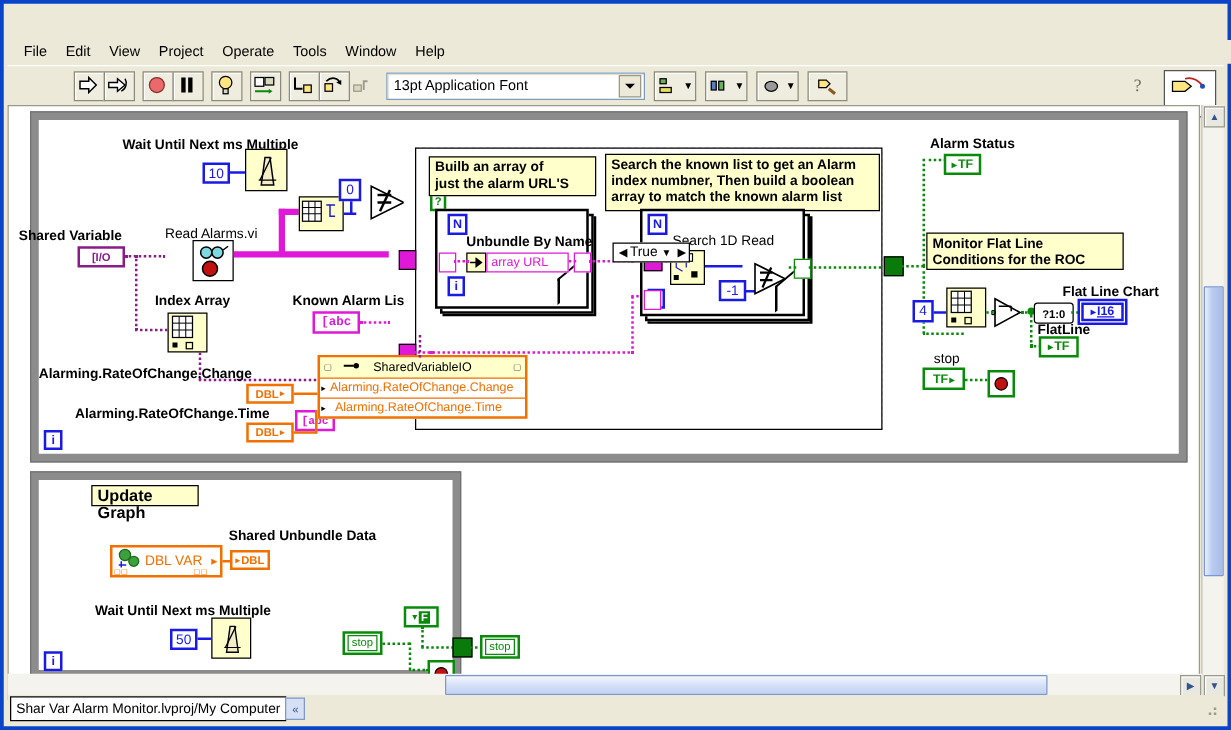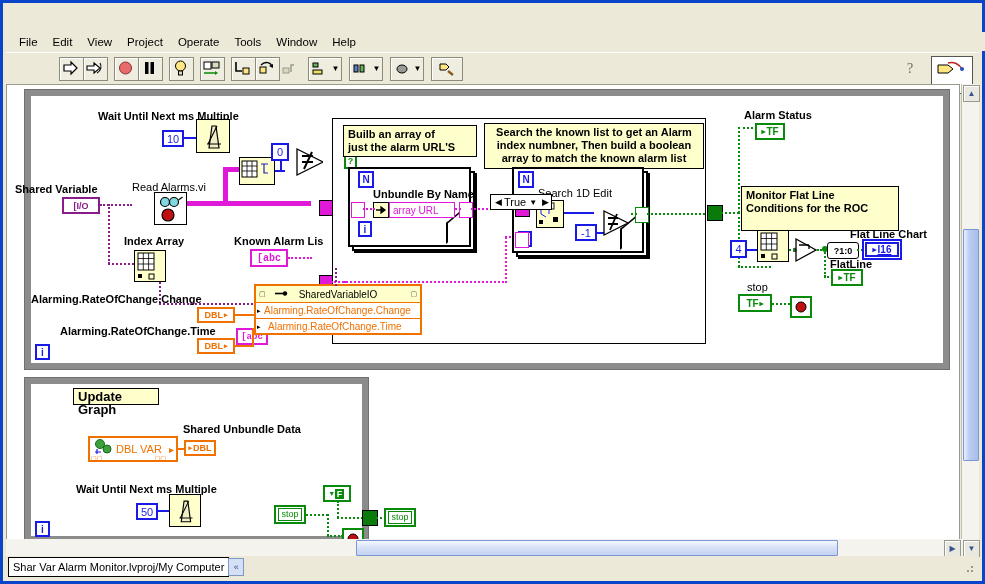--- a/index.html
+++ b/index.html
@@ -204,20 +204,24 @@
           </svg>
       </div>
       <div class="tbtn flat">
         <svg width="21" height="20" viewBox="0 0 21 20">
             <rect x="4" y="10" width="6" height="5" fill="#D9D9C0" stroke="#9A9A8C"></rect>
             <path d="M12 14V7h3" stroke="#9A9A8C" fill="none" stroke-width="1.5"></path>
           </svg>
       </div>
     </div>
 
+    <div class="fontbox">
+      <span>13pt Application Font</span>
+      <span class="arr"></span>
+    </div>
 
     <div class="tbtn2" style="width:32px">
       <svg width="20" height="16" viewBox="0 0 20 16">
           <rect x="2" y="2" width="5" height="4" fill="#6AAF5A" stroke="#000"></rect>
           <rect x="2" y="9" width="9" height="4" fill="#E8E060" stroke="#000"></rect>
         </svg>
       <span style="font-size:8px;margin-left:1px">▼</span>
     </div>
     <div class="tbtn2" style="width:32px">
       <svg width="20" height="16" viewBox="0 0 20 16">
@@ -339,21 +343,21 @@
       <span class="dn">▼</span>
       <span class="ar">▶</span>
     </div>
 
     <div class="abs" style="left:483px;top:109px;width:62px;height:2px;background:#fff;z-index:5;"></div>
 
     <div class="term green" style="left:337px;top:68px;width:13px;height:16px;font-size:9px;">?</div>
 
     <div class="comment" style="left:336px;top:40px;width:134px;height:32px;">Builb an array of
 just the alarm URL'S</div>
-    <div class="comment" style="left:477px;top:38px;width:220px;height:46px;text-align:center;">Search the known list to get an Alarm
+    <div class="comment" style="left:477px;top:38px;width:220px;height:46px;">Search the known list to get an Alarm
 index numbner, Then build a boolean
 array to match the known alarm list</div>
 
     <div class="abs" style="left:341px;top:82px;width:125px;height:82px;">
       <div class="abs" style="left:6px;top:6px;width:119px;height:76px;border:2px solid #000;background:#fff;"></div>
       <div class="abs" style="left:4px;top:4px;width:119px;height:76px;border:2px solid #000;background:#fff;"></div>
       <div class="abs" style="left:0;top:0;width:119px;height:76px;border:2px solid #000;background:#fff;"></div>
       <div class="abs" style="left:98px;top:56px;width:20px;height:19px;background:#fff;border-left:2px solid #000;border-top:2px solid #000;transform:skewY(-40deg);transform-origin:left top;"></div>
     </div>
     <div class="term blue" style="left:351px;top:86px;width:16px;height:17px;">N</div>
@@ -380,21 +384,21 @@
     <div class="wire w-dot-pink" style="left:498px;top:151px;width:14px;"></div>
 
     <div class="abs" style="left:505px;top:82px;width:136px;height:88px;">
       <div class="abs" style="left:6px;top:6px;width:128px;height:82px;border:2px solid #000;background:#fff;"></div>
       <div class="abs" style="left:4px;top:4px;width:128px;height:82px;border:2px solid #000;background:#fff;"></div>
       <div class="abs" style="left:0;top:0;width:128px;height:82px;border:2px solid #000;background:#fff;"></div>
       <div class="abs" style="left:108px;top:62px;width:19px;height:19px;background:#fff;border-left:2px solid #000;border-top:2px solid #000;transform:skewY(-40deg);transform-origin:left top;"></div>
     </div>
     <div class="term blue" style="left:511px;top:86px;width:16px;height:17px;">N</div>
     <div class="term blue" style="left:511px;top:146px;width:14px;height:16px;">i</div>
-    <div class="lbl th" style="left:531px;top:102px;font-weight:normal;">Search 1D Edit</div>
+    <div class="lbl th" style="left:531px;top:102px;font-weight:normal;">Search 1D Read</div>
     <div class="node" style="left:529px;top:115px;width:28px;height:28px;">
       <svg width="26" height="26" viewBox="0 0 26 26">
         <rect x="2" y="2" width="15" height="6" fill="#fff" stroke="#000" stroke-width=".9"></rect>
         <path d="M6 2v6M10 2v6M13.5 2v6" stroke="#000" stroke-width=".7"></path>
         <path d="M4 9v4l5 3M12 9v4" stroke="#1A1AE6" fill="none" stroke-width="1"></path>
         <rect x="2" y="19" width="4" height="4" fill="#000"></rect>
         <rect x="16" y="16" width="5" height="5" fill="#000"></rect>
       </svg>
     </div>
     <div class="wire w-blue" style="left:557px;top:127px;width:30px;height:2px;"></div>
@@ -422,21 +426,21 @@
     <div class="wire w-dot-green" style="left:731px;top:42px;width:19px;"></div>
     <div class="wire w-dot-green-v" style="left:731px;top:127px;height:55px;"></div>
     <div class="wire w-dot-green" style="left:731px;top:181px;width:33px;"></div>
 
     <div class="lbl" style="left:737px;top:24px;">Alarm Status</div>
     <div class="term green" style="left:748px;top:38px;width:30px;height:17px;">
       <span style="font-size:8px;margin-right:1px;">▸</span>
       <span>TF</span>
     </div>
 
-    <div class="comment" style="left:734px;top:101px;width:158px;height:45px;">Monitor Flat Line
+    <div class="comment" style="left:734px;top:101px;width:158px;height:30px;">Monitor Flat Line
 Conditions for the ROC</div>
 
     <div class="const" style="left:723px;top:155px;width:17px;height:18px;">4</div>
     <div class="wire w-blue" style="left:740px;top:164px;width:10px;height:2px;"></div>
     <div class="node" style="left:750px;top:145px;width:32px;height:32px;">
       <svg width="30" height="30" viewBox="0 0 30 30">
         <rect x="3" y="2" width="16" height="17" fill="#fff" stroke="#000"></rect>
         <path d="M3 7.5h16M3 13h16M8.3 2v17M13.6 2v17" stroke="#000" stroke-width=".8"></path>
         <rect x="3" y="23" width="4" height="4" fill="#000"></rect>
         <rect x="14" y="23" width="5" height="5" fill="none" stroke="#000"></rect>

